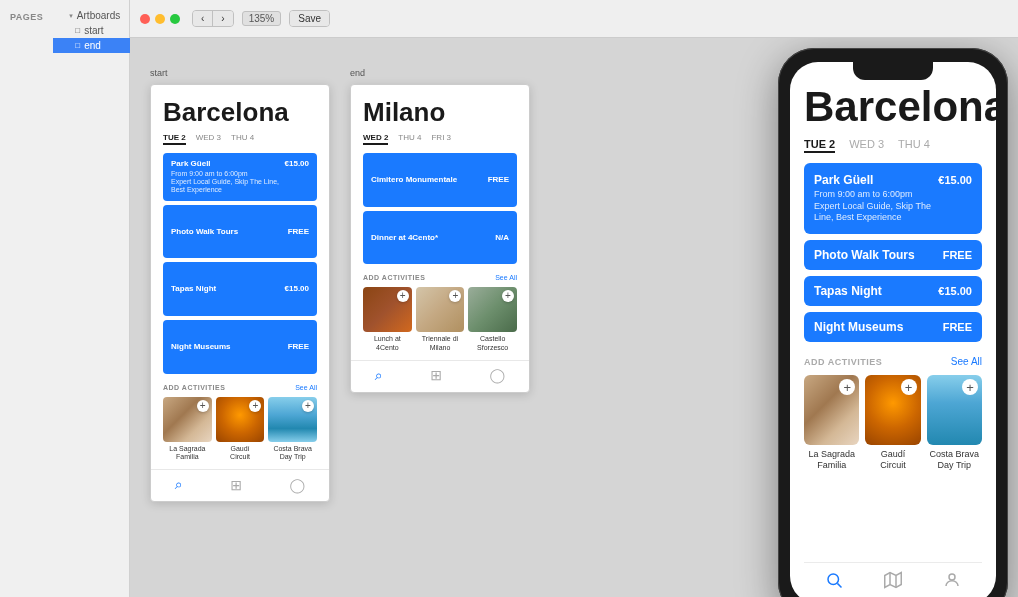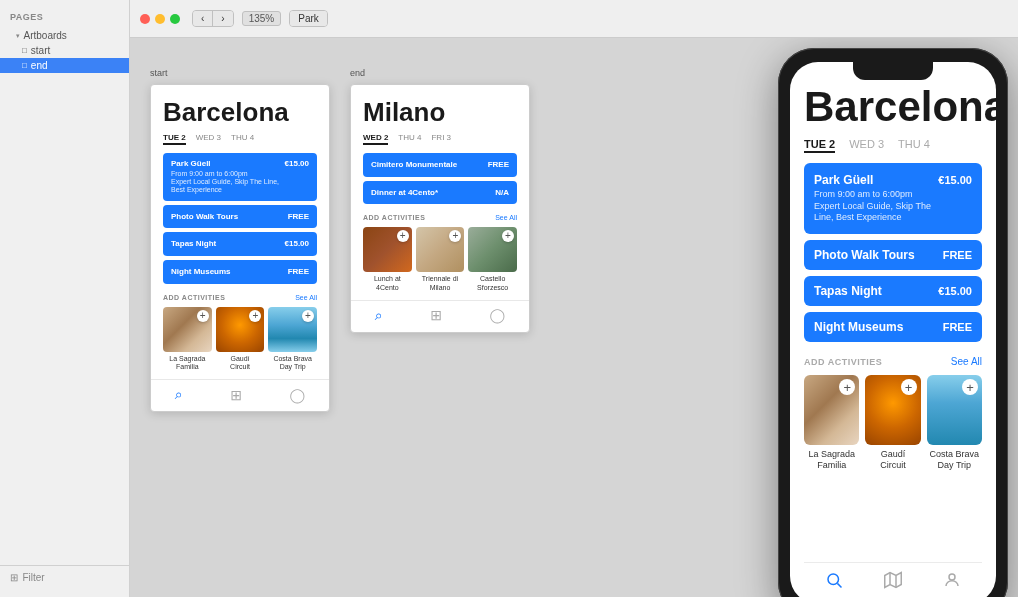--- a/index.html
+++ b/index.html
@@ -11,21 +11,20 @@
       overflow: hidden;
       display: flex;
     }
 
     
     .sidebar {
       width: 130px;
       background: #f0f0f0;
       border-right: 1px solid #d0d0d0;
       display: flex;
-      flex-direction: column;
       padding: 8px 0;
       flex-shrink: 0;
     }
     .sidebar-header {
       font-size: 9px;
       font-weight: 700;
       color: #888;
       text-transform: uppercase;
       letter-spacing: 0.5px;
       padding: 4px 10px 6px;
@@ -209,21 +208,21 @@
     
     .activity-list {
       display: flex;
       flex-direction: column;
       gap: 4px;
       margin-bottom: 10px;
     }
     .activity-row {
       background: #1a7aff;
       border-radius: 4px;
-      padding: 7px 8px;
+      padding: 22px 8px;
       display: flex;
       justify-content: space-between;
       align-items: flex-start;
     }
     .activity-row.featured {
       padding: 6px 8px;
     }
     .activity-name {
       font-size: 8px;
       font-weight: 600;
@@ -557,21 +556,21 @@
       <div class="traffic-light tl-red"></div>
       <div class="traffic-light tl-yellow"></div>
       <div class="traffic-light tl-green"></div>
     </div>
     <div class="toolbar-btn-group">
       <div class="toolbar-btn">‹</div>
       <div class="toolbar-btn">›</div>
     </div>
     <div class="toolbar-zoom">135%</div>
     <div class="toolbar-btn-group">
-      <div class="toolbar-btn">Park</div>
+      <div class="toolbar-btn">Save</div>
     </div>
   </div>
 
   <div class="canvas-area">
 
     <div class="artboard-container">
       <div class="artboard-label">start</div>
       <div class="phone-frame barcelona">
         <div class="app-content">
           <div class="app-city-title">Barcelona</div>

